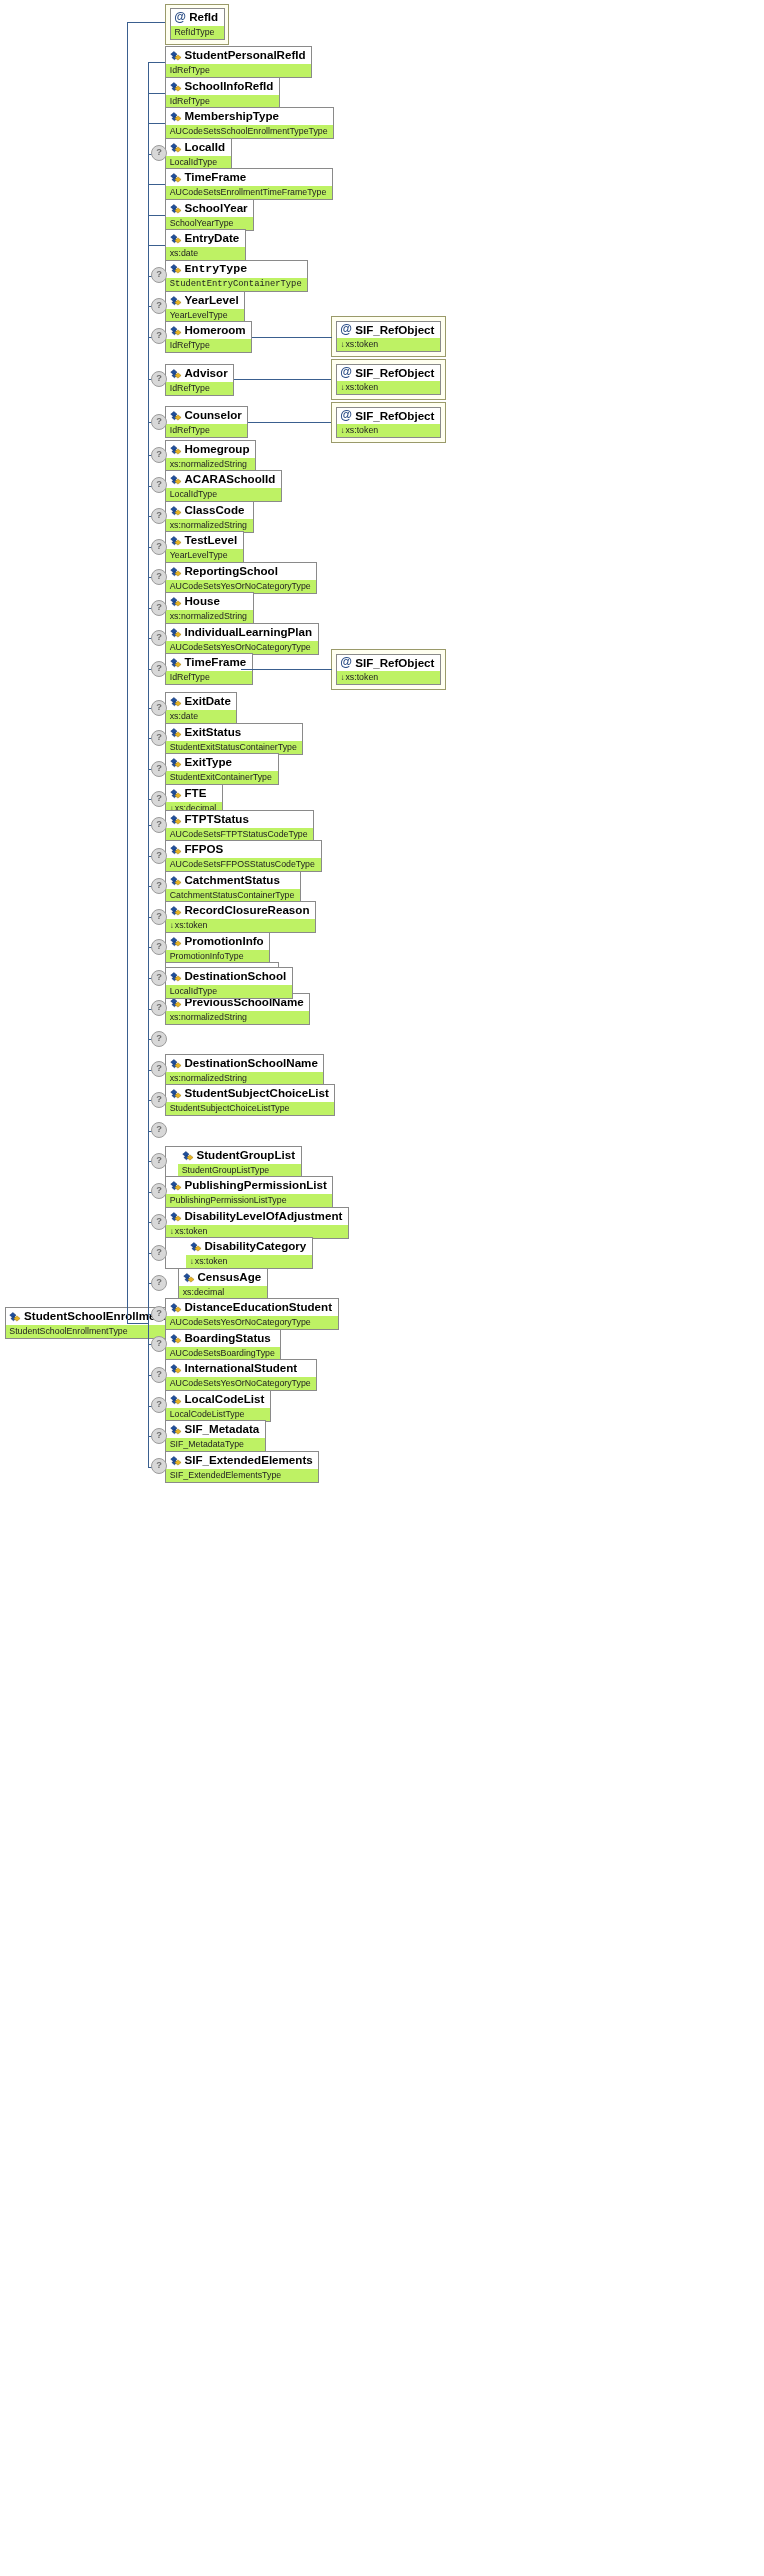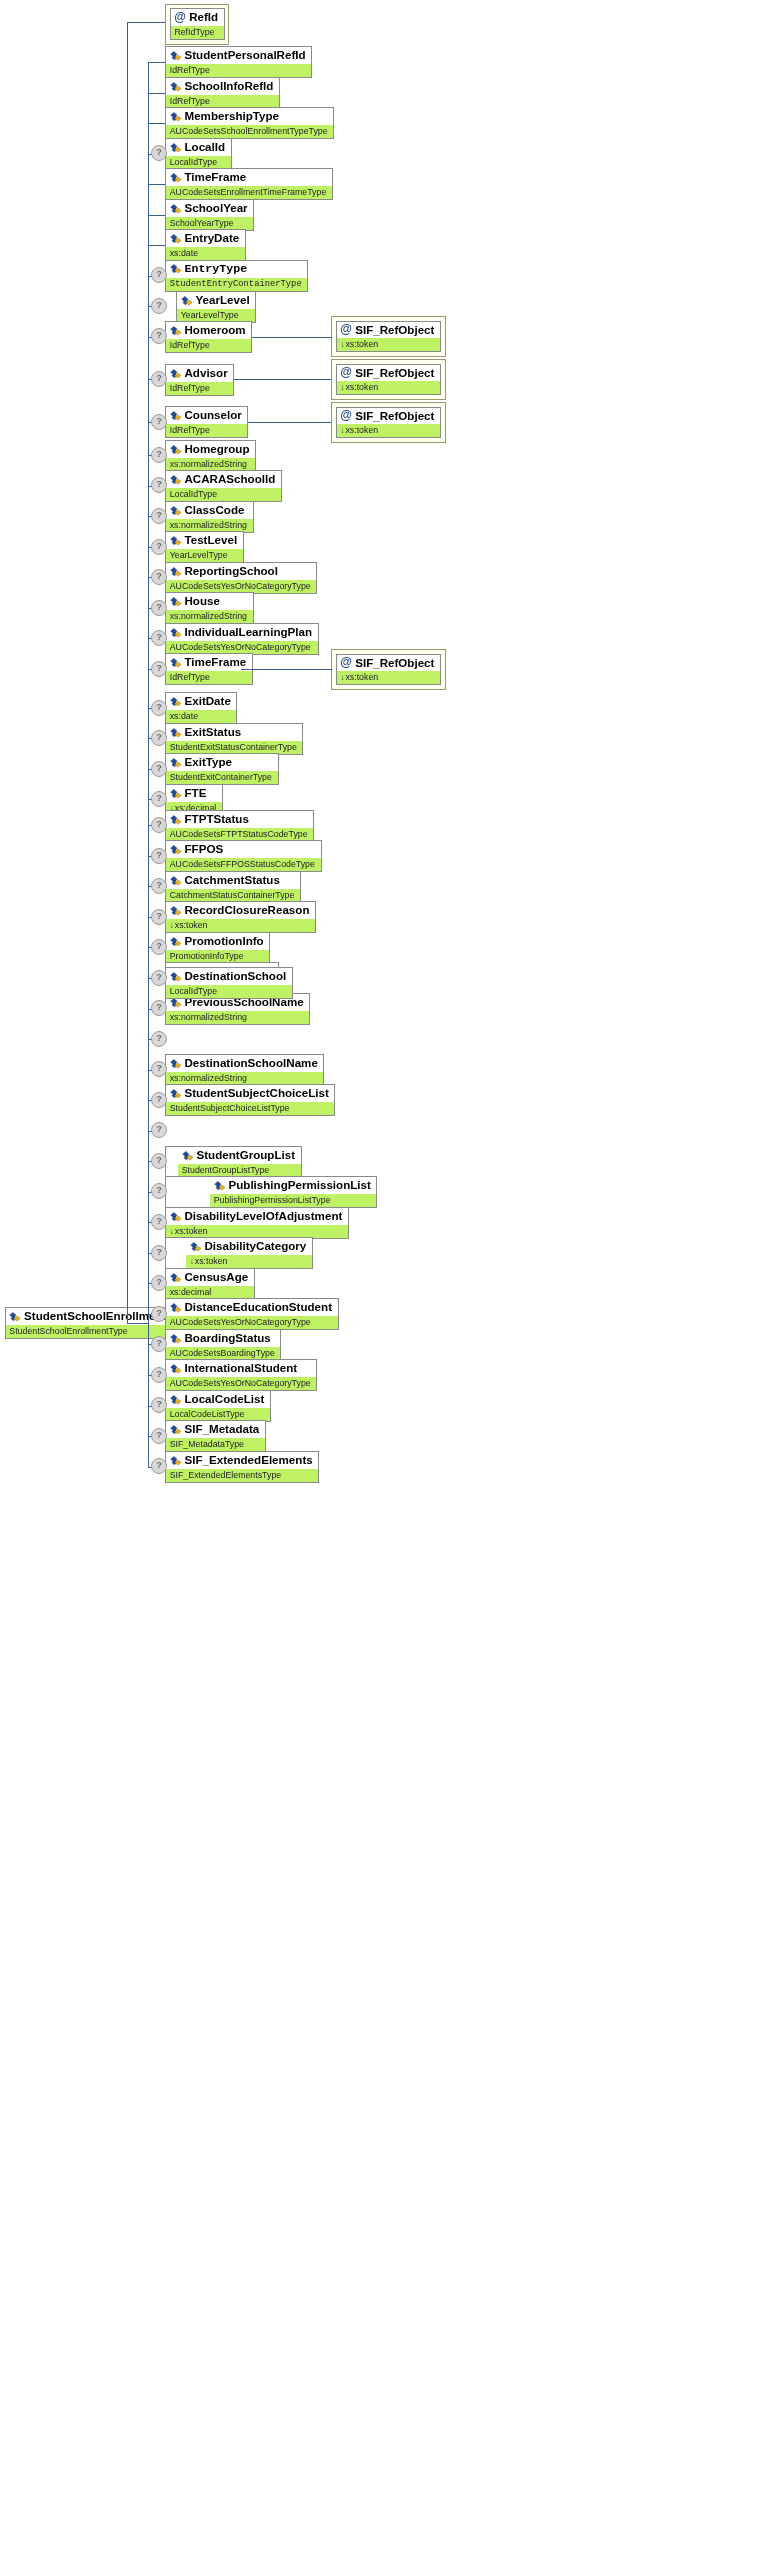--- a/index.html
+++ b/index.html
@@ -187,21 +187,21 @@
     </div>
     <div class="node" style="left: 165px; top: 260px; font-family: Liberation Mono, monospace;">
       <span class="node-name"><span class="ico"><svg width="12" height="10.2" viewBox="0 0 13 11">
             <path d="M4.2 0.6 L7.6 3.4 L4.2 6.2 L0.8 3.4 Z" fill="#1f4f9c" stroke="#16356b" stroke-width="0.6"></path>
             <path d="M2.0 7.0 L5.4 4.6 L8.0 6.6 L4.8 9.4 Z" fill="#1f4f9c" stroke="#16356b" stroke-width="0.6"></path>
             <path d="M8.6 4.2 L12.0 7.0 L8.6 9.8 L5.2 7.0 Z" fill="#e8b423" stroke="#9c7a10" stroke-width="0.6"></path>
           </svg></span><span>EntryType</span></span>
       <span class="node-type"><span>StudentEntryContainerType</span></span>
     </div>
     <div class="optmark" style="left: 151px; top: 267px;">?</div>
-    <div class="node" style="left: 165px; top: 291px; margin-left: 11px;">
+    <div class="node" style="left: 165px; top: 291px;">
       <span class="node-name"><span class="ico"><svg width="12" height="10.2" viewBox="0 0 13 11">
             <path d="M4.2 0.6 L7.6 3.4 L4.2 6.2 L0.8 3.4 Z" fill="#1f4f9c" stroke="#16356b" stroke-width="0.6"></path>
             <path d="M2.0 7.0 L5.4 4.6 L8.0 6.6 L4.8 9.4 Z" fill="#1f4f9c" stroke="#16356b" stroke-width="0.6"></path>
             <path d="M8.6 4.2 L12.0 7.0 L8.6 9.8 L5.2 7.0 Z" fill="#e8b423" stroke="#9c7a10" stroke-width="0.6"></path>
           </svg></span><span>YearLevel</span></span>
       <span class="node-type"><span>YearLevelType</span></span>
     </div>
     <div class="optmark" style="left: 151px; top: 298px;">?</div>
     <div class="node" style="left: 165px; top: 321px;">
       <span class="node-name"><span class="ico"><svg width="12" height="10.2" viewBox="0 0 13 11">
@@ -439,21 +439,21 @@
     <div class="optmark" style="left: 151px; top: 1122px;">?</div>
     <div class="node" style="left: 165px; top: 1146px; padding-left: 12px;">
       <span class="node-name"><span class="ico"><svg width="12" height="10.2" viewBox="0 0 13 11">
             <path d="M4.2 0.6 L7.6 3.4 L4.2 6.2 L0.8 3.4 Z" fill="#1f4f9c" stroke="#16356b" stroke-width="0.6"></path>
             <path d="M2.0 7.0 L5.4 4.6 L8.0 6.6 L4.8 9.4 Z" fill="#1f4f9c" stroke="#16356b" stroke-width="0.6"></path>
             <path d="M8.6 4.2 L12.0 7.0 L8.6 9.8 L5.2 7.0 Z" fill="#e8b423" stroke="#9c7a10" stroke-width="0.6"></path>
           </svg></span><span>StudentGroupList</span></span>
       <span class="node-type"><span>StudentGroupListType</span></span>
     </div>
     <div class="optmark" style="left: 151px; top: 1153px;">?</div>
-    <div class="node" style="left: 165px; top: 1176px; padding-left: 44px;">
+    <div class="node" style="left: 165px; top: 1176px;">
       <span class="node-name"><span class="ico"><svg width="12" height="10.2" viewBox="0 0 13 11">
             <path d="M4.2 0.6 L7.6 3.4 L4.2 6.2 L0.8 3.4 Z" fill="#1f4f9c" stroke="#16356b" stroke-width="0.6"></path>
             <path d="M2.0 7.0 L5.4 4.6 L8.0 6.6 L4.8 9.4 Z" fill="#1f4f9c" stroke="#16356b" stroke-width="0.6"></path>
             <path d="M8.6 4.2 L12.0 7.0 L8.6 9.8 L5.2 7.0 Z" fill="#e8b423" stroke="#9c7a10" stroke-width="0.6"></path>
           </svg></span><span>PublishingPermissionList</span></span>
       <span class="node-type"><span>PublishingPermissionListType</span></span>
     </div>
     <div class="optmark" style="left: 151px; top: 1183px;">?</div>
     <div class="node" style="left: 165px; top: 1207px;">
       <span class="node-name"><span class="ico"><svg width="12" height="10.2" viewBox="0 0 13 11">
@@ -466,21 +466,21 @@
     <div class="optmark" style="left: 151px; top: 1214px;">?</div>
     <div class="node" style="left: 165px; top: 1237px; padding-left: 20px;">
       <span class="node-name"><span class="ico"><svg width="12" height="10.2" viewBox="0 0 13 11">
             <path d="M4.2 0.6 L7.6 3.4 L4.2 6.2 L0.8 3.4 Z" fill="#1f4f9c" stroke="#16356b" stroke-width="0.6"></path>
             <path d="M2.0 7.0 L5.4 4.6 L8.0 6.6 L4.8 9.4 Z" fill="#1f4f9c" stroke="#16356b" stroke-width="0.6"></path>
             <path d="M8.6 4.2 L12.0 7.0 L8.6 9.8 L5.2 7.0 Z" fill="#e8b423" stroke="#9c7a10" stroke-width="0.6"></path>
           </svg></span><span>DisabilityCategory</span></span>
       <span class="node-type"><span class="arrowdown">↓</span><span>xs:token</span></span>
     </div>
     <div class="optmark" style="left: 151px; top: 1245px;">?</div>
-    <div class="node" style="left: 165px; top: 1268px;">
+    <div class="node" style="left: 178px; top: 1268px;">
       <span class="node-name"><span class="ico"><svg width="12" height="10.2" viewBox="0 0 13 11">
             <path d="M4.2 0.6 L7.6 3.4 L4.2 6.2 L0.8 3.4 Z" fill="#1f4f9c" stroke="#16356b" stroke-width="0.6"></path>
             <path d="M2.0 7.0 L5.4 4.6 L8.0 6.6 L4.8 9.4 Z" fill="#1f4f9c" stroke="#16356b" stroke-width="0.6"></path>
             <path d="M8.6 4.2 L12.0 7.0 L8.6 9.8 L5.2 7.0 Z" fill="#e8b423" stroke="#9c7a10" stroke-width="0.6"></path>
           </svg></span><span>CensusAge</span></span>
       <span class="node-type"><span>xs:decimal</span></span>
     </div>
     <div class="optmark" style="left: 151px; top: 1275px;">?</div>
     <div class="node" style="left: 165px; top: 1298px;">
       <span class="node-name"><span class="ico"><svg width="12" height="10.2" viewBox="0 0 13 11">

